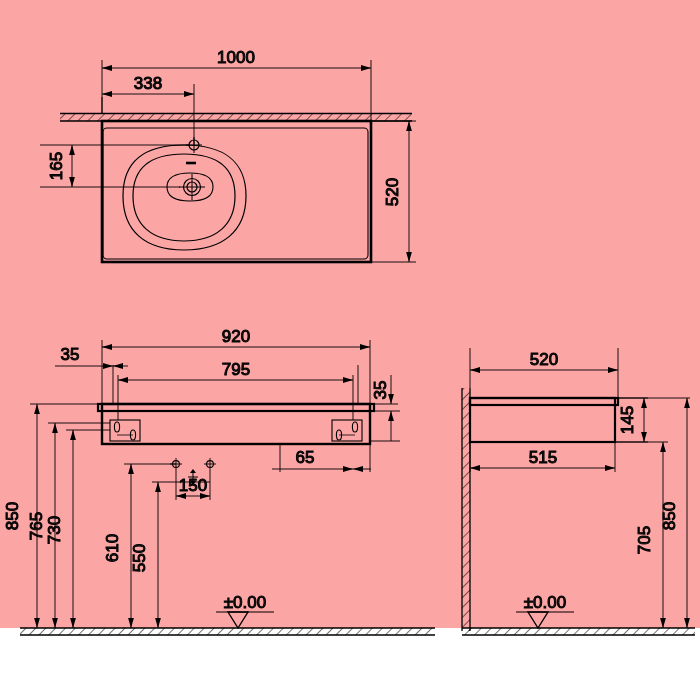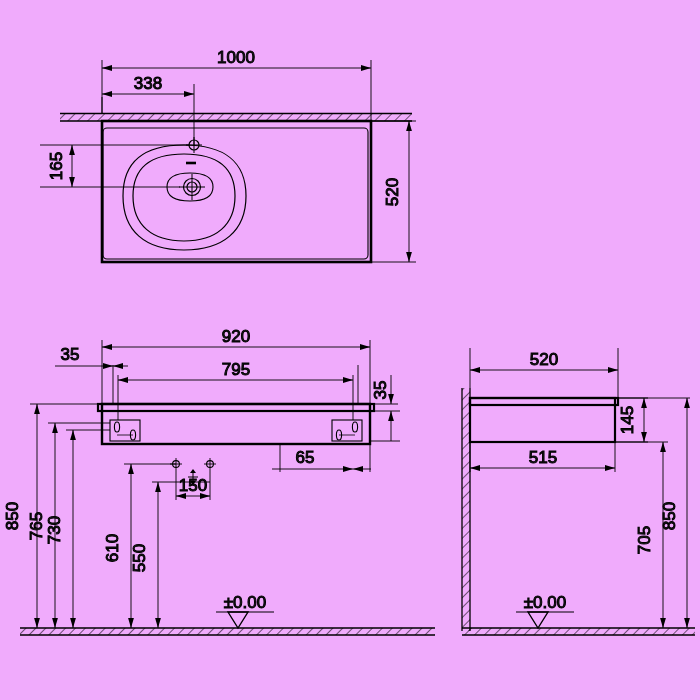--- a/index.html
+++ b/index.html
@@ -1,17 +1,17 @@
 <!DOCTYPE html>
 <html><head>
 <meta charset="utf-8">
 <style>
   html,body{margin:0;padding:0;background:#ffffff;}
   body{width:700px;height:700px;overflow:hidden;font-family:"Liberation Sans",sans-serif;}
-  #stage{position:relative;width:700px;height:700px;background:#f0abfc;}
+  #stage{position:relative;width:700px;height:628px;background:#fca5a5;}
   svg{display:block;}
   .dimtxt{font-family:"Liberation Sans",sans-serif;font-size:17px;fill:#1a1a1a;}
 </style>
 </head>
 <body>
 
 <div id="stage">
 <svg width="700" height="700" viewBox="0 0 700 700">
 
   <defs>

